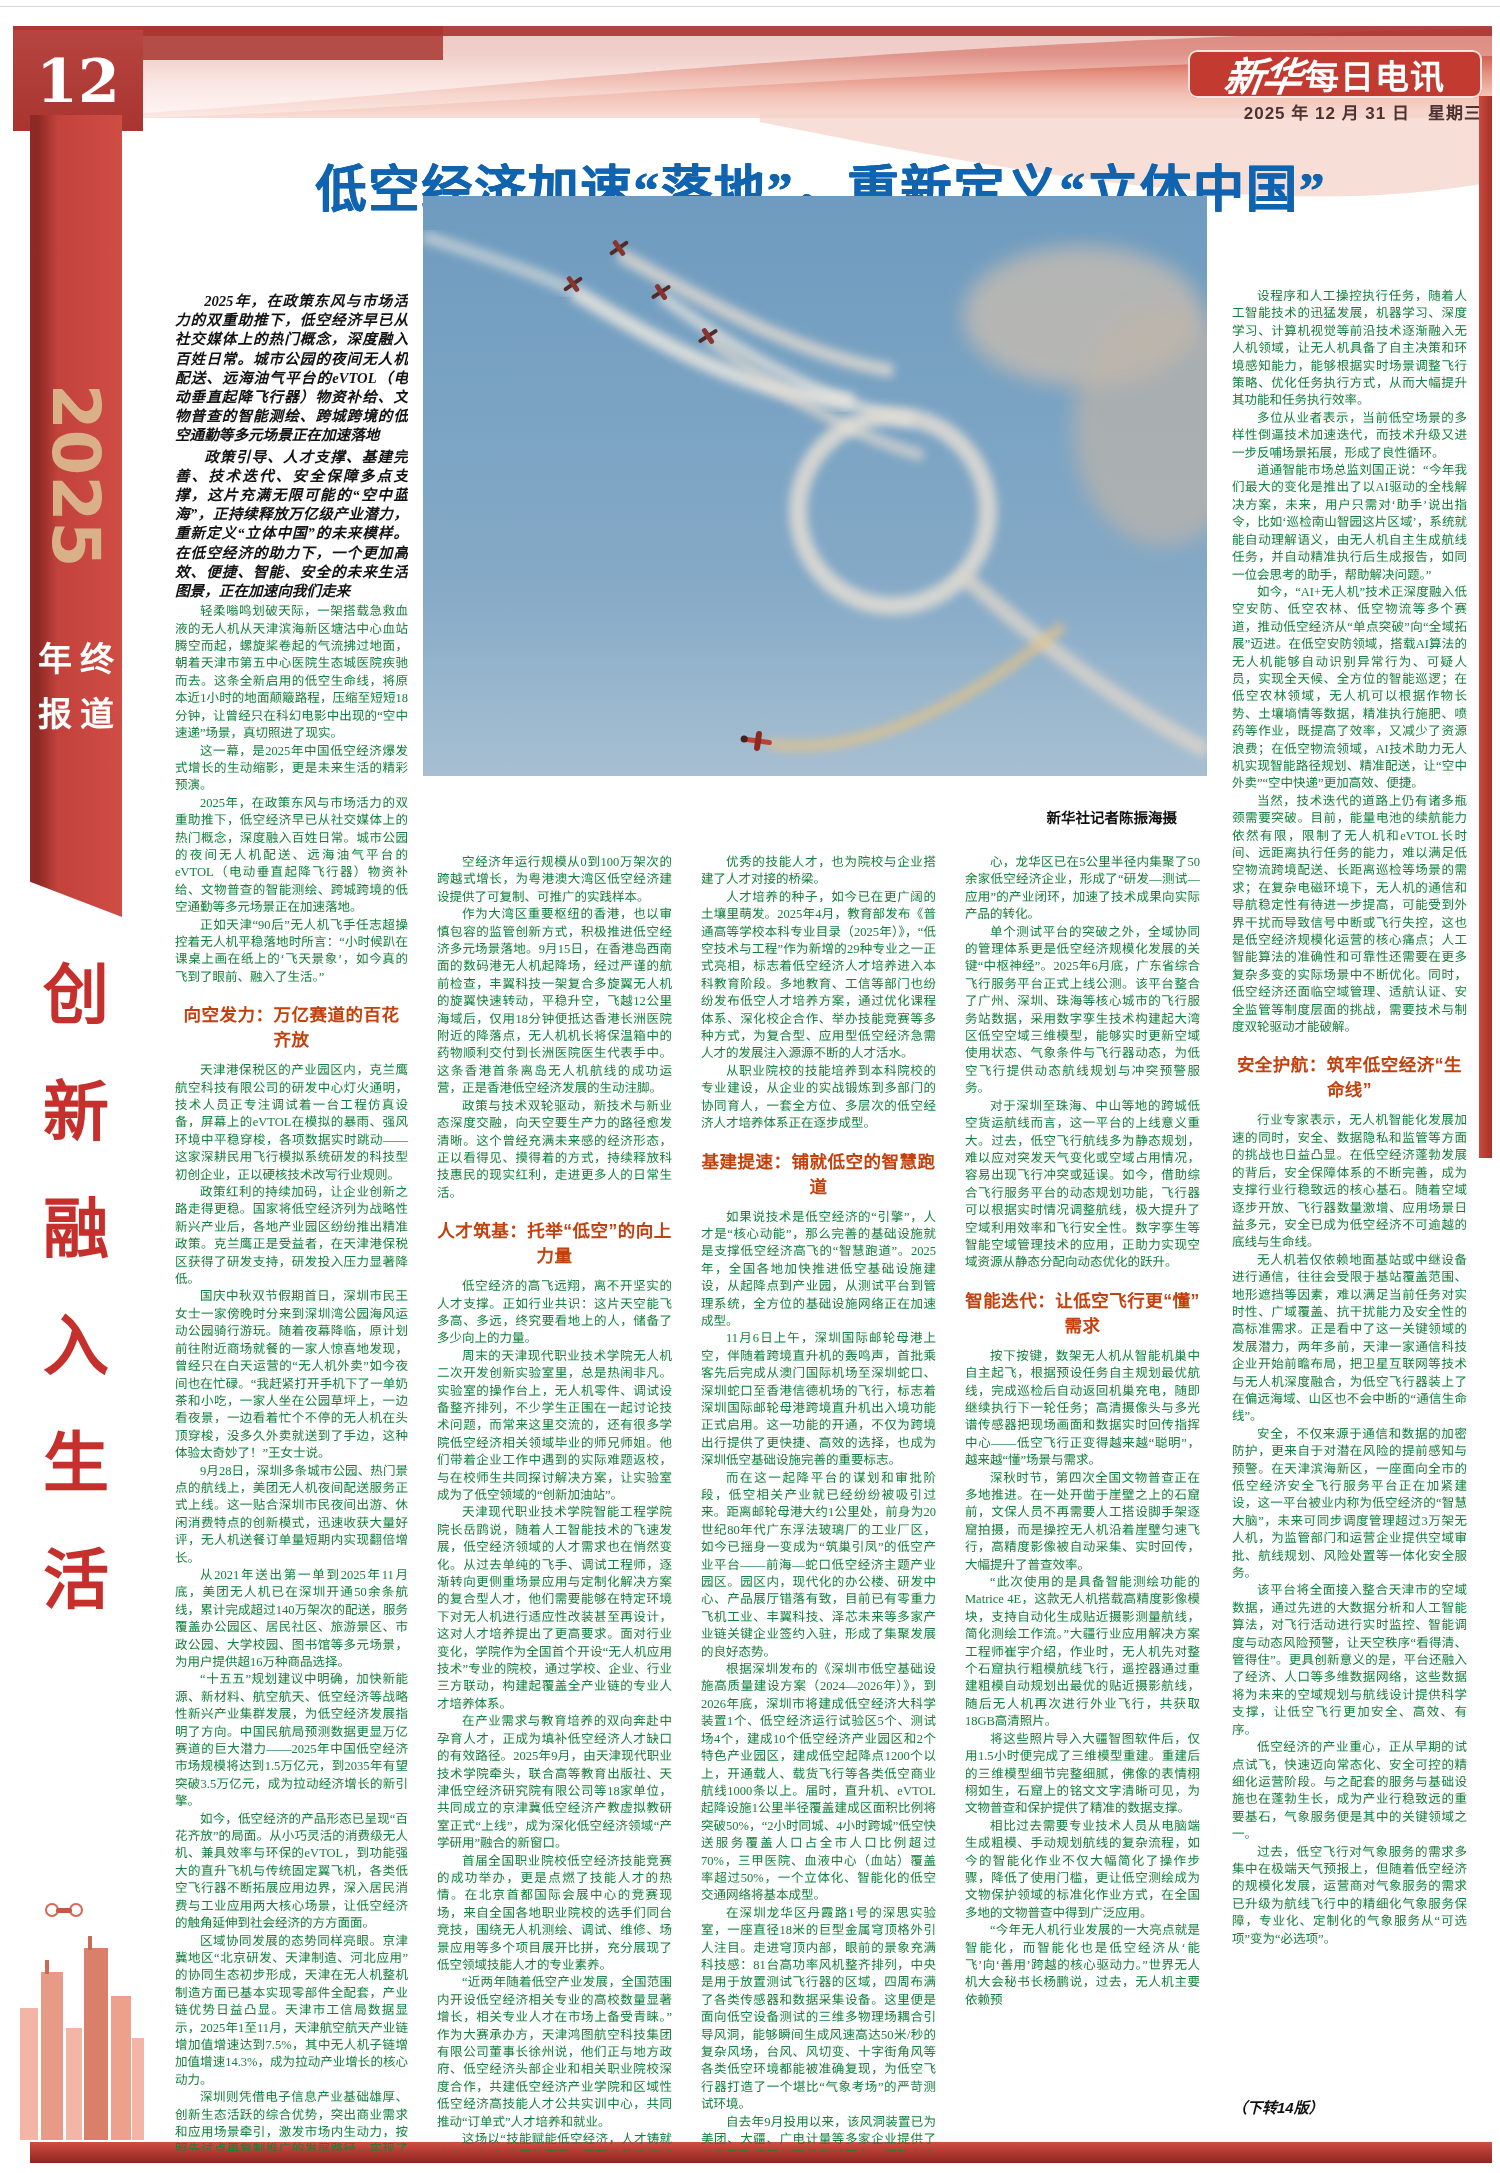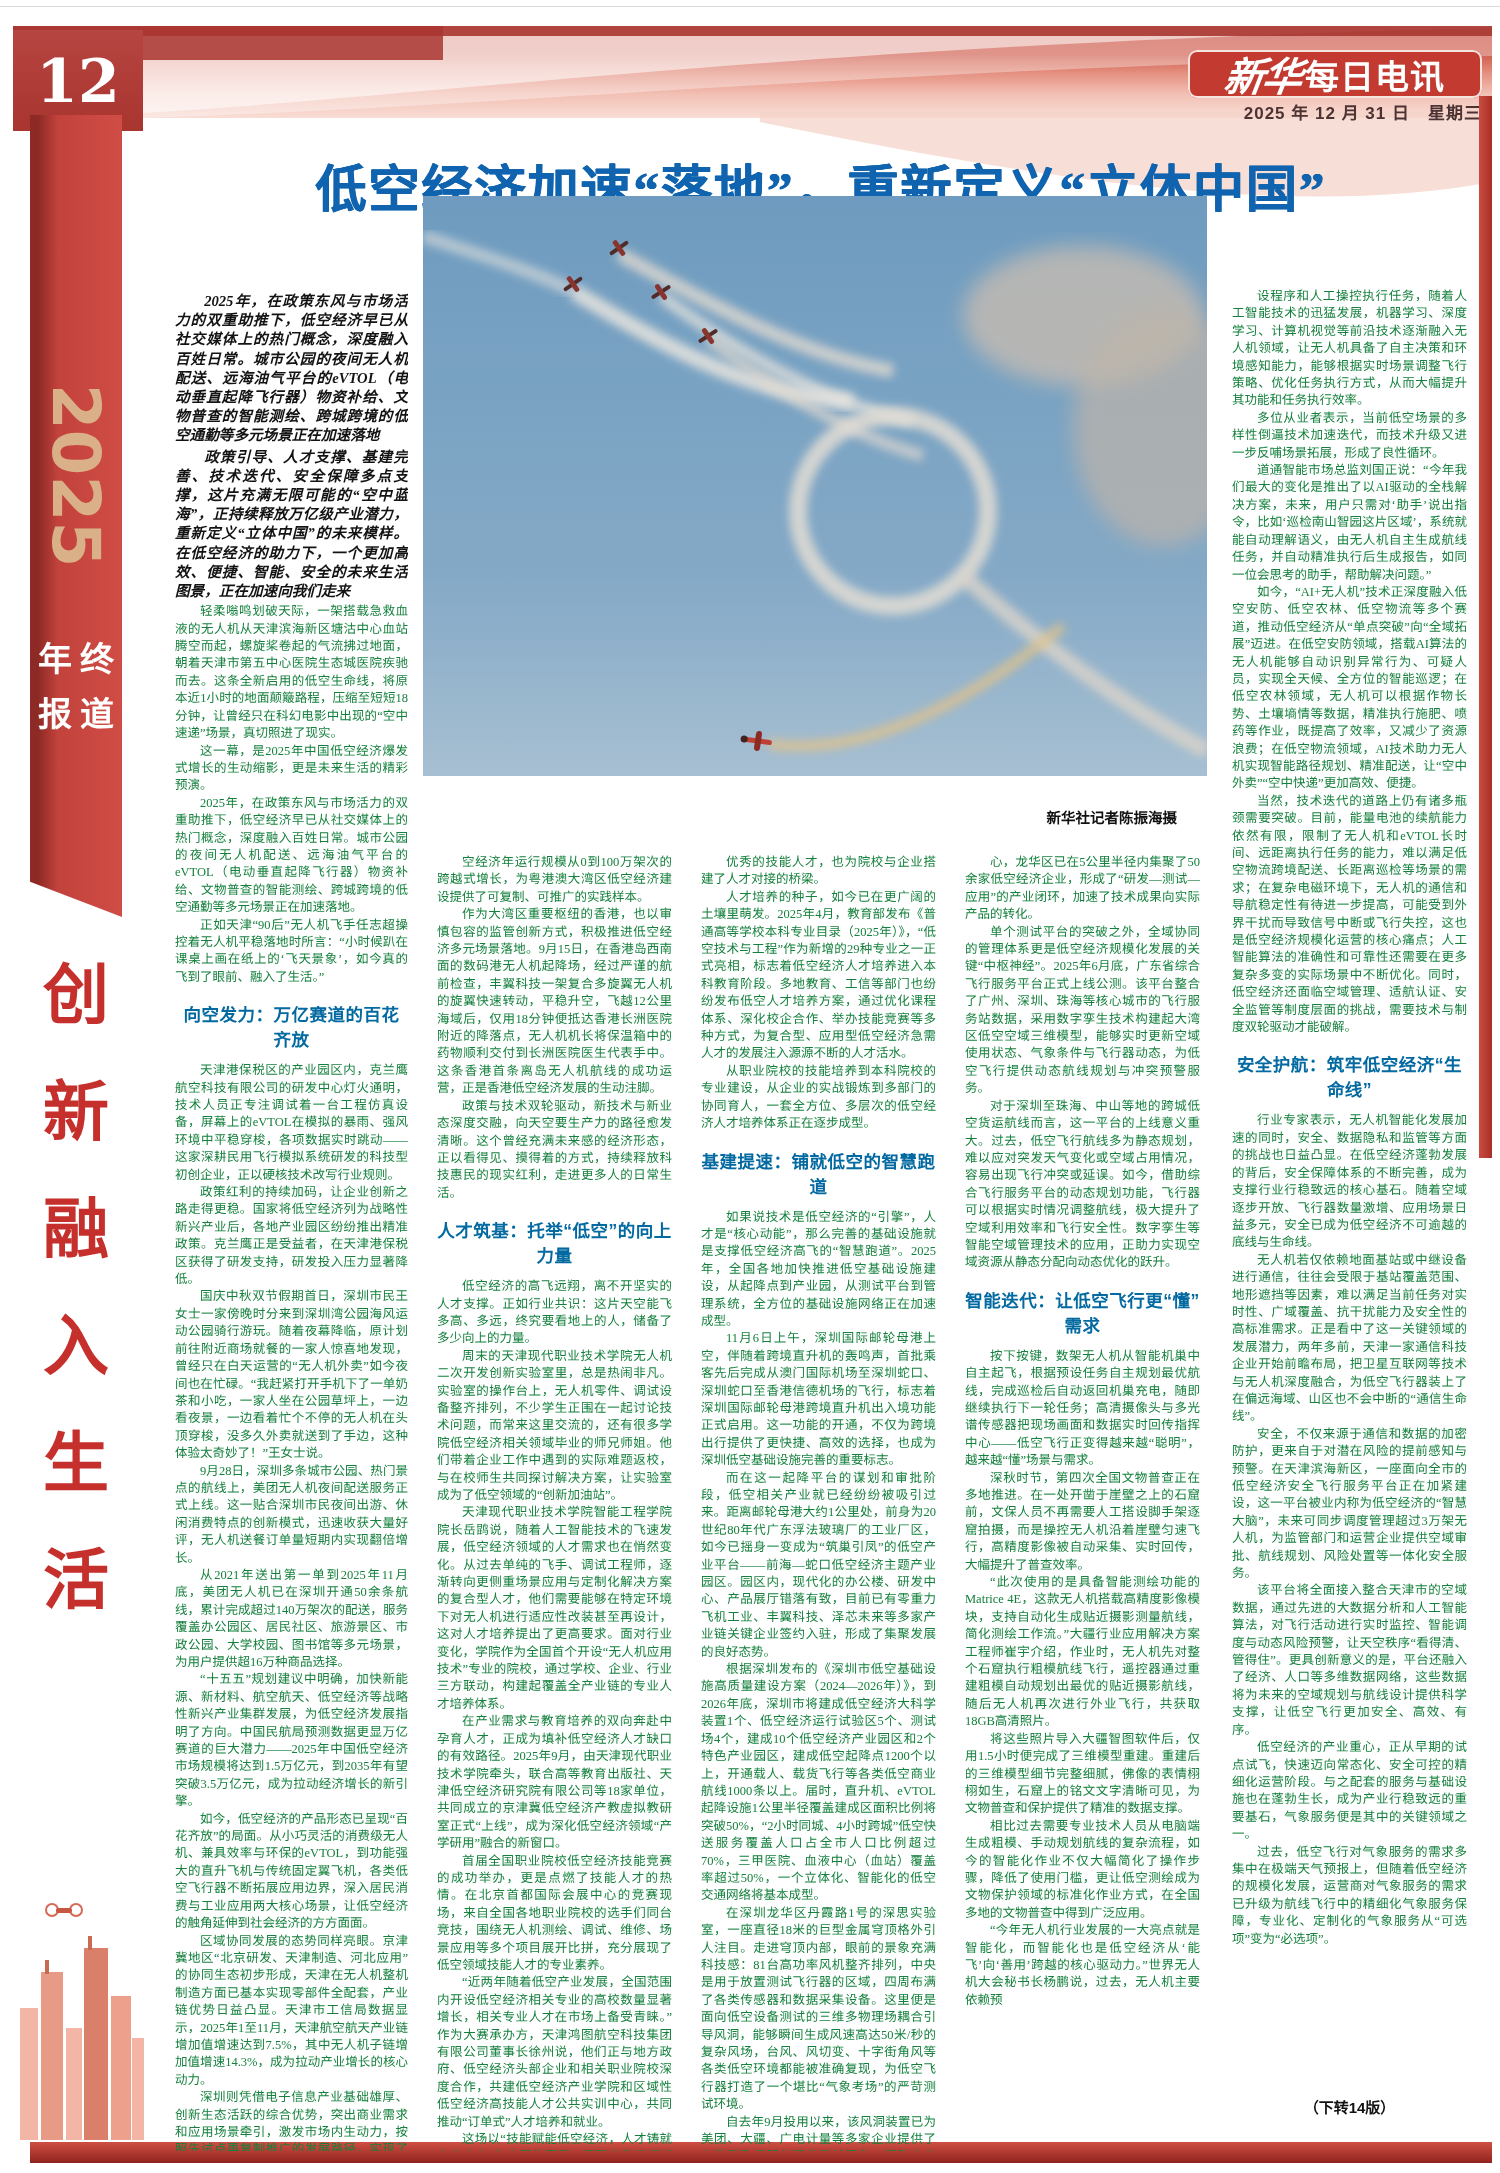--- a/index.html
+++ b/index.html
@@ -49,23 +49,23 @@
   .col{position:absolute;overflow:hidden;text-align:justify;margin-top:16px;}
   #col-0{left:175px;top:276px;width:233px;height:1859px;}
   #col-1{left:437px;top:838px;width:235px;height:1297px;}
   #col-2{left:701px;top:838px;width:235px;height:1297px;}
   #col-3{left:965px;top:838px;width:235px;height:1297px;}
   #col-4{left:1232px;top:272px;width:235px;height:1826px;}
   .bp{margin:0;font-size:12.5px;line-height:17.4px;text-indent:2em;color:#15803d;}
   .kai{margin:0 0 2px 0;font-size:14.6px;line-height:19.2px;text-indent:2em;color:#131313;
        font-style:italic;font-weight:600;}
   .sec-head{margin:15px 0 11px 0;font-family:"Liberation Sans",sans-serif;font-size:17.5px;font-weight:900;
-       color:#0369a1;text-align:center;text-indent:0;letter-spacing:0.5px;}
-  #continued{left:1232px;top:2096px;width:235px;text-align:center;font-size:15px;font-weight:bold;color:#111;
-       font-family:"Liberation Sans",sans-serif;}
+       color:#c2410c;text-align:center;text-indent:0;letter-spacing:0.5px;}
+  #continued{left:1232px;top:2096px;width:235px;text-align:left;font-size:15px;font-weight:bold;color:#111;
+       font-family:"Liberation Sans",sans-serif;font-style:italic;}
   
   #cityscape{left:14px;top:1888px;width:132px;height:252px;}
 </style>
 </head>
 <body>
 
 <div id="page">
 
   <div class="abs" id="top-hairline"></div>
 

